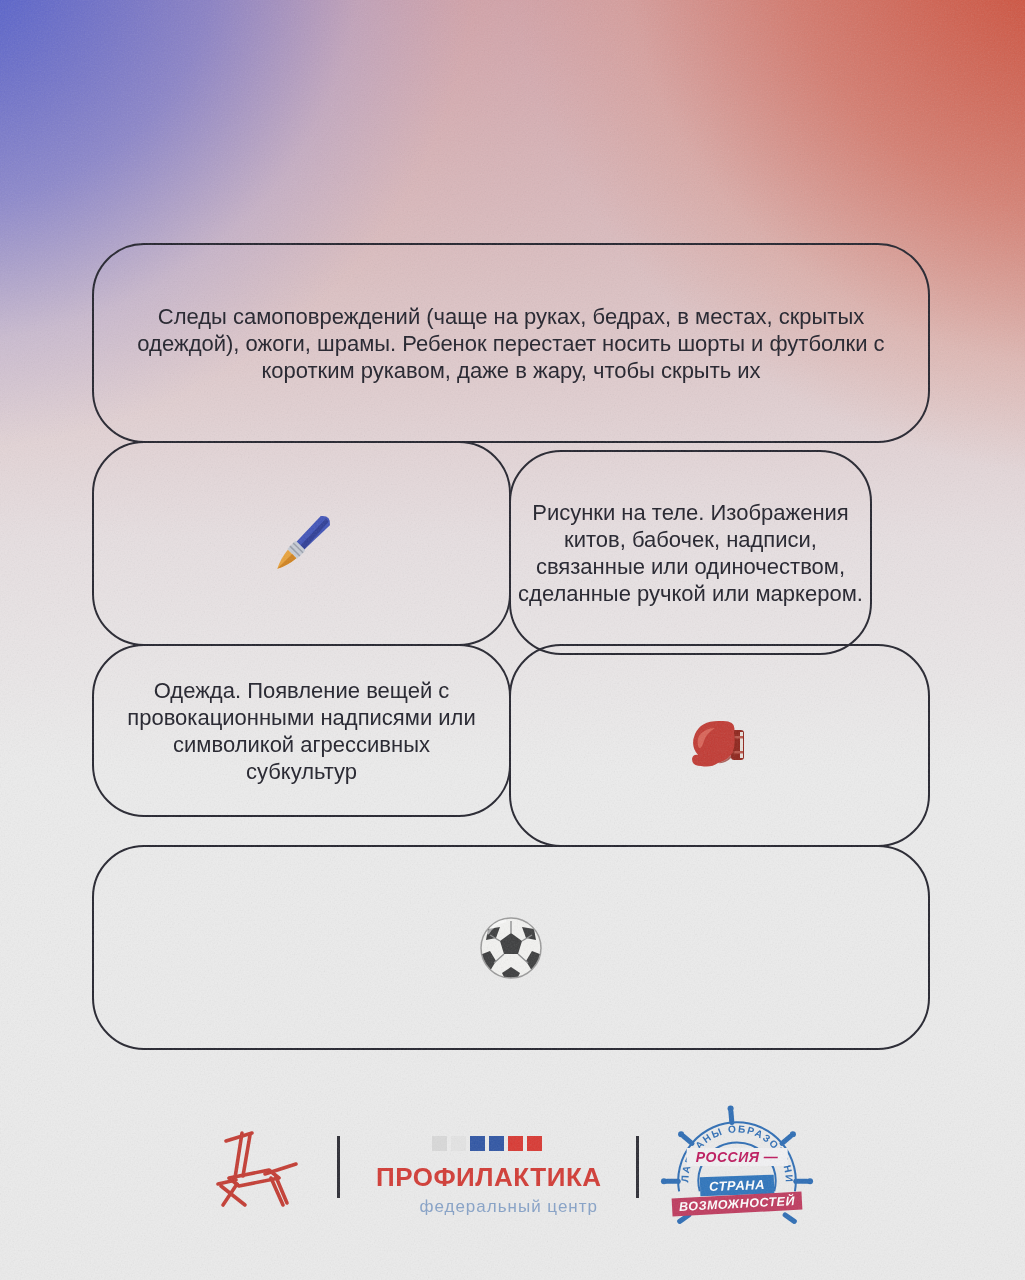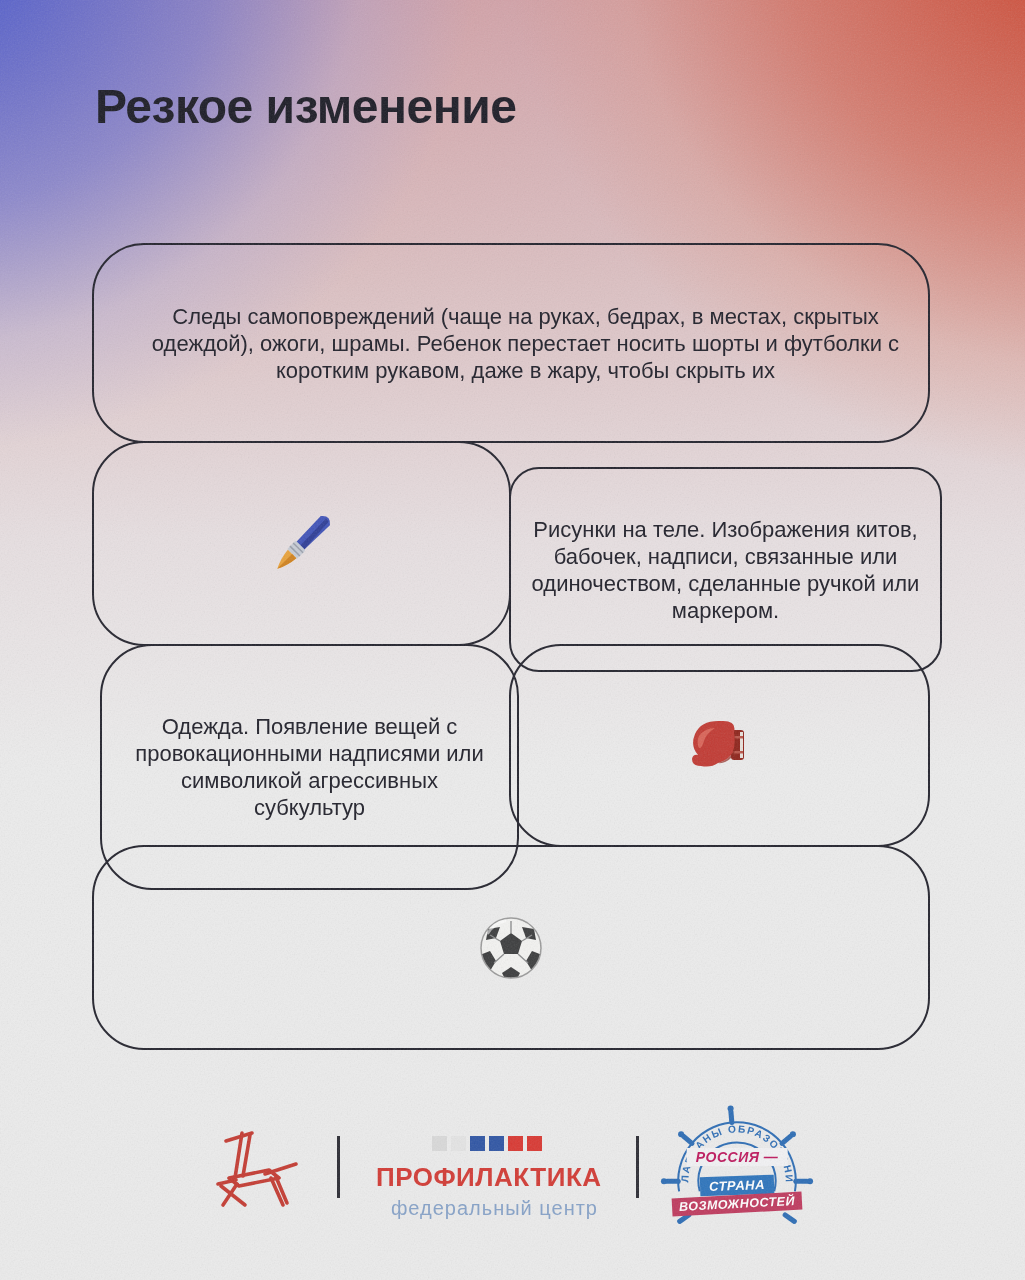--- a/index.html
+++ b/index.html
@@ -15,50 +15,50 @@
   h1.title{
     position:absolute;left:95px;top:78px;margin:0;
     font-size:48px;line-height:57px;font-weight:700;color:#1c1c26;letter-spacing:-0.5px;
   }
   .card{
     position:absolute;box-sizing:border-box;
     border:2.5px solid #23232d;border-radius:52px;
     display:flex;align-items:center;justify-content:center;text-align:center;
   }
   .card p{margin:0;font-size:22px;line-height:27px;color:#20202a;}
-  .card1{left:92px;top:243px;width:838px;height:200px;justify-content:flex-end;}
+  .card1{left:92px;top:243px;width:838px;height:200px;}
   .card1 p{max-width:805px;}
   .card2{left:92px;top:441px;width:419px;height:205px;}
-  .card3{left:509px;top:467px;width:433px;height:205px;border-radius:30px;}
+  .card3{left:509px;top:450px;width:363px;height:205px;}
   .card3 p{max-width:402px;}
-  .card4{left:92px;top:644px;width:419px;height:246px;margin-left:8px;}
+  .card4{left:92px;top:644px;width:419px;height:173px;}
   .card4 p{max-width:372px;}
   .card5{left:509px;top:644px;width:421px;height:203px;}
   .card6{left:92px;top:845px;width:838px;height:205px;}
   .footer-divider{position:absolute;width:2.5px;height:62px;top:1136px;background:#2b2b33;}
   .divider1{left:337px;} .divider2{left:636px;}
   .chair{position:absolute;left:212px;top:1128px;}
   .plk{position:absolute;left:376px;top:1136px;width:222px;text-align:right;}
   .plk-squares{display:flex;gap:4px;justify-content:center;}
   .plk-squares span{width:15px;height:15px;display:inline-block;}
   .plk-name{margin-top:11px;font-size:26px;font-weight:700;color:#d23a34;letter-spacing:0.5px;}
-  .plk-sub{margin-top:4px;font-size:20px;color:#86a2c8;letter-spacing:1px;}
+  .plk-sub{margin-top:4px;font-size:17px;color:#86a2c8;letter-spacing:1px;}
   .rsv{position:absolute;left:660px;top:1096px;width:154px;height:142px;}
   .rsv svg{position:absolute;left:0;top:0;}
   .rsv-chip{position:absolute;left:50%;white-space:nowrap;font-weight:700;font-style:italic;}
   .rsv-l1{top:52px;transform:translateX(-50%);background:#f2f2f4;color:#be185d;font-size:14px;padding:1px 9px;letter-spacing:0.5px;}
   .rsv-l2{top:80px;transform:translateX(-50%) rotate(-2deg);background:#2d74bc;color:#fff;font-size:13px;padding:2px 9px;letter-spacing:0.5px;}
   .rsv-l3{top:99px;transform:translateX(-50%) rotate(-3deg);background:#bf3a5e;color:#fff;font-size:12.5px;padding:2px 7px;letter-spacing:0.5px;}
 </style>
 </head>
 <body>
 
 <div class="page">
 
-  <h1 class="title"><span>Резкое изменение</span><br></h1>
+  <h1 class="title"><br></h1>
 
   <div class="card card1">
     <p>Следы самоповреждений (чаще на руках, бедрах, в местах, скрытых одеждой), ожоги, шрамы. Ребенок перестает носить шорты и футболки с коротким рукавом, даже в жару, чтобы скрыть их</p>
   </div>
 
   <div class="card card2">
     <svg width="82" height="82" viewBox="0 0 82 82">
       <g transform="rotate(45 41 41)">
         <path d="M34.5 8 Q41 0 47.5 8 L46.5 44 L35.5 44 Z" fill="#4053b8"></path>
         <path d="M44 6.5 L46.5 44 L41 44 L40 6 Z" fill="#2e3d96"></path>

